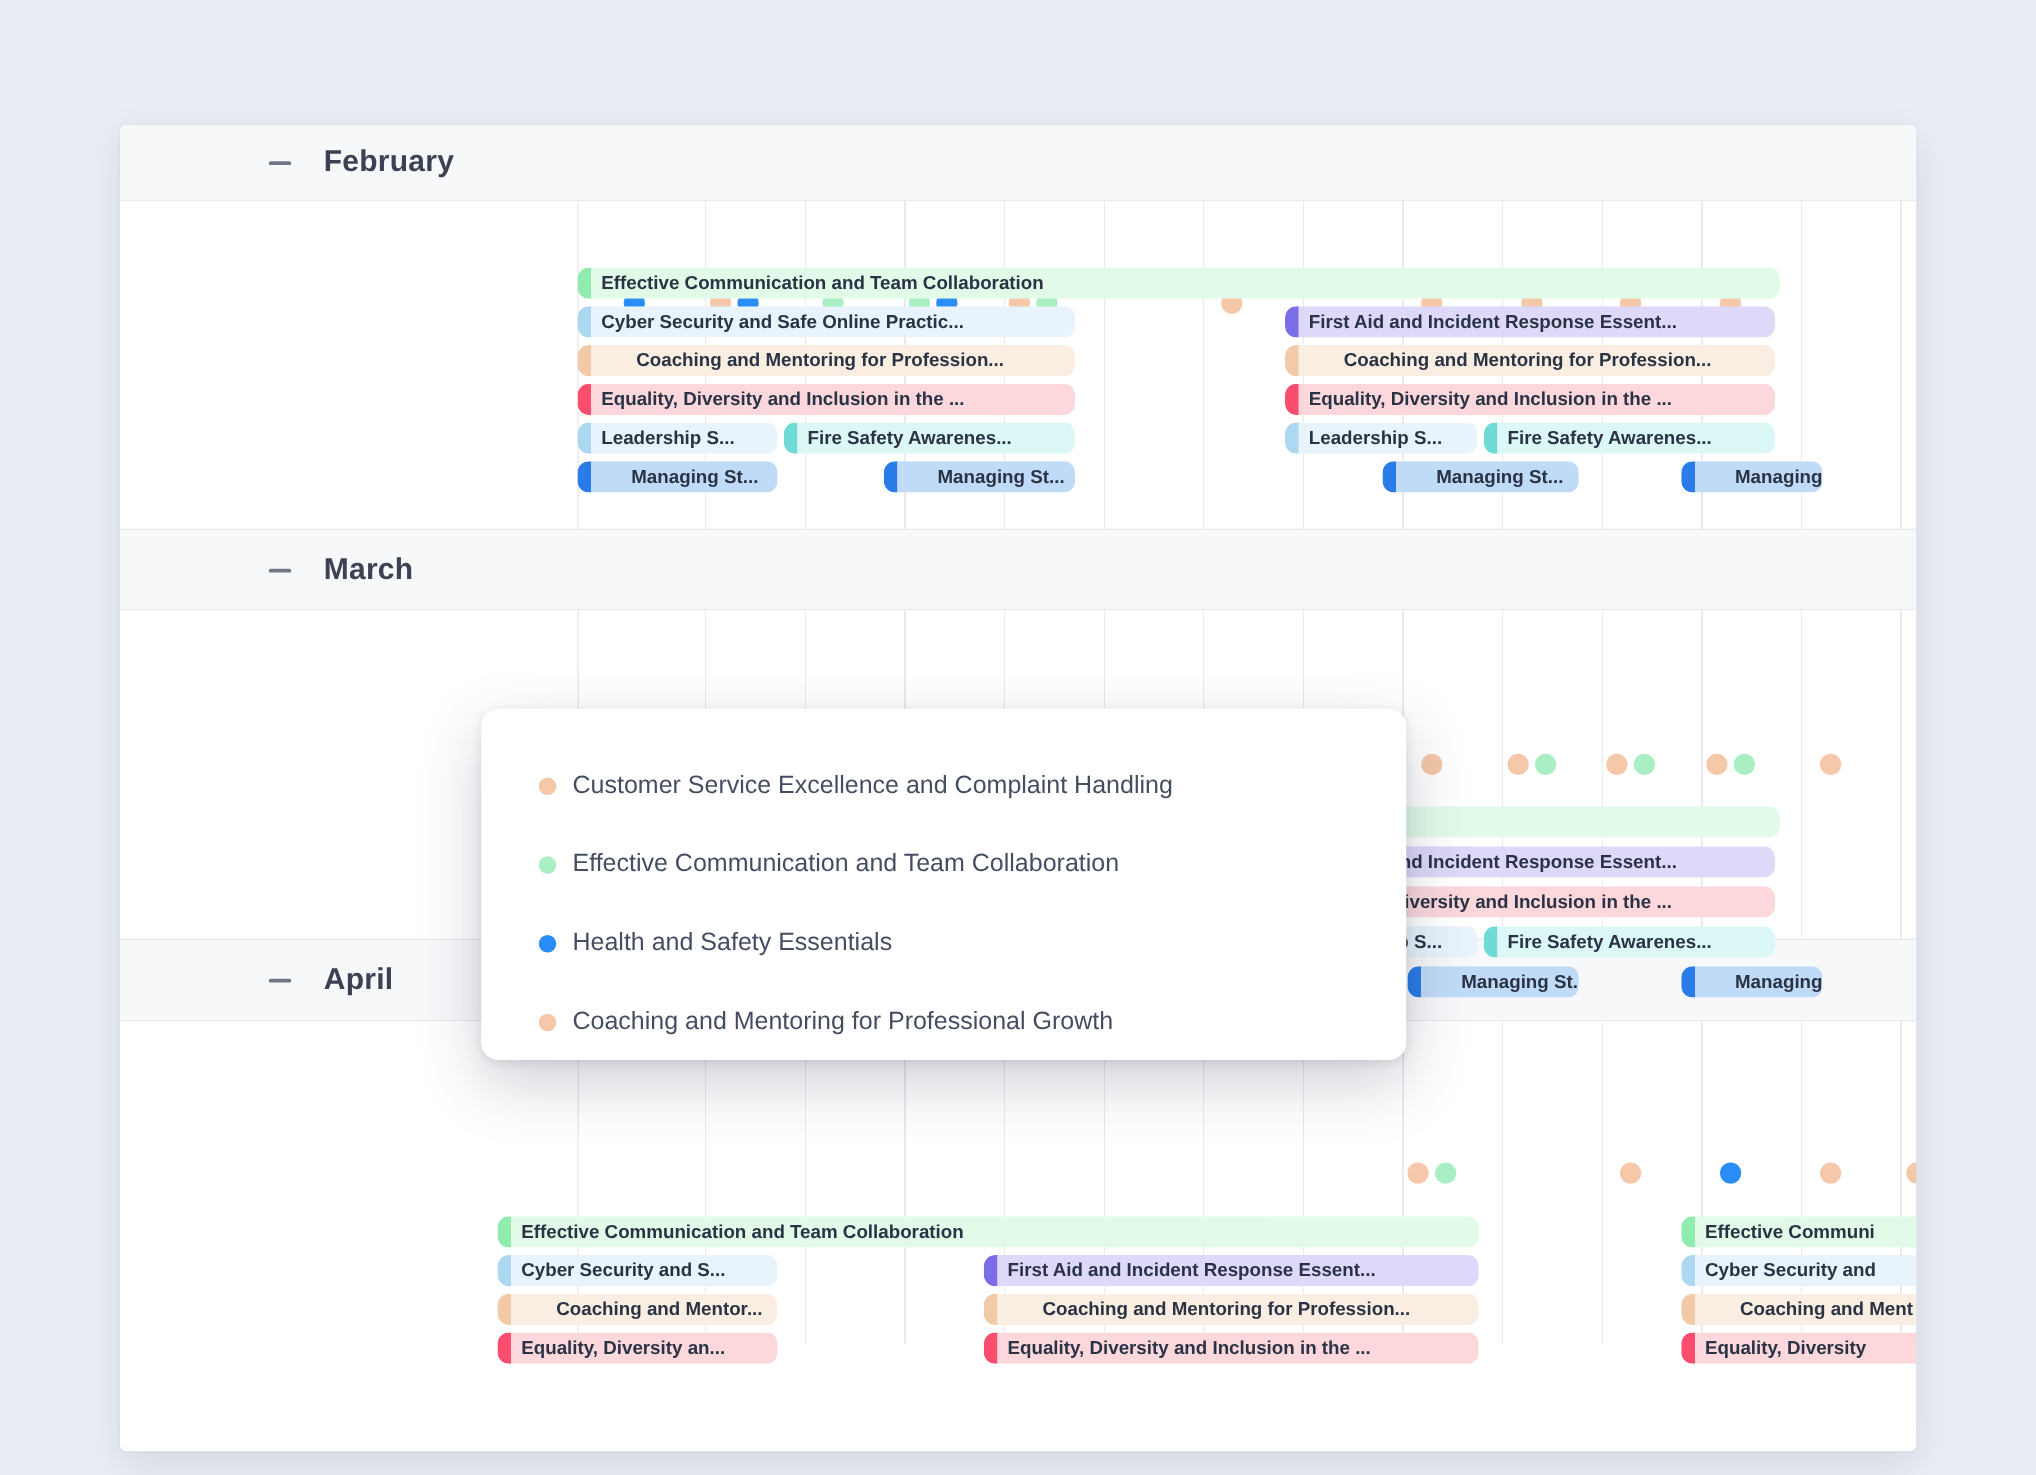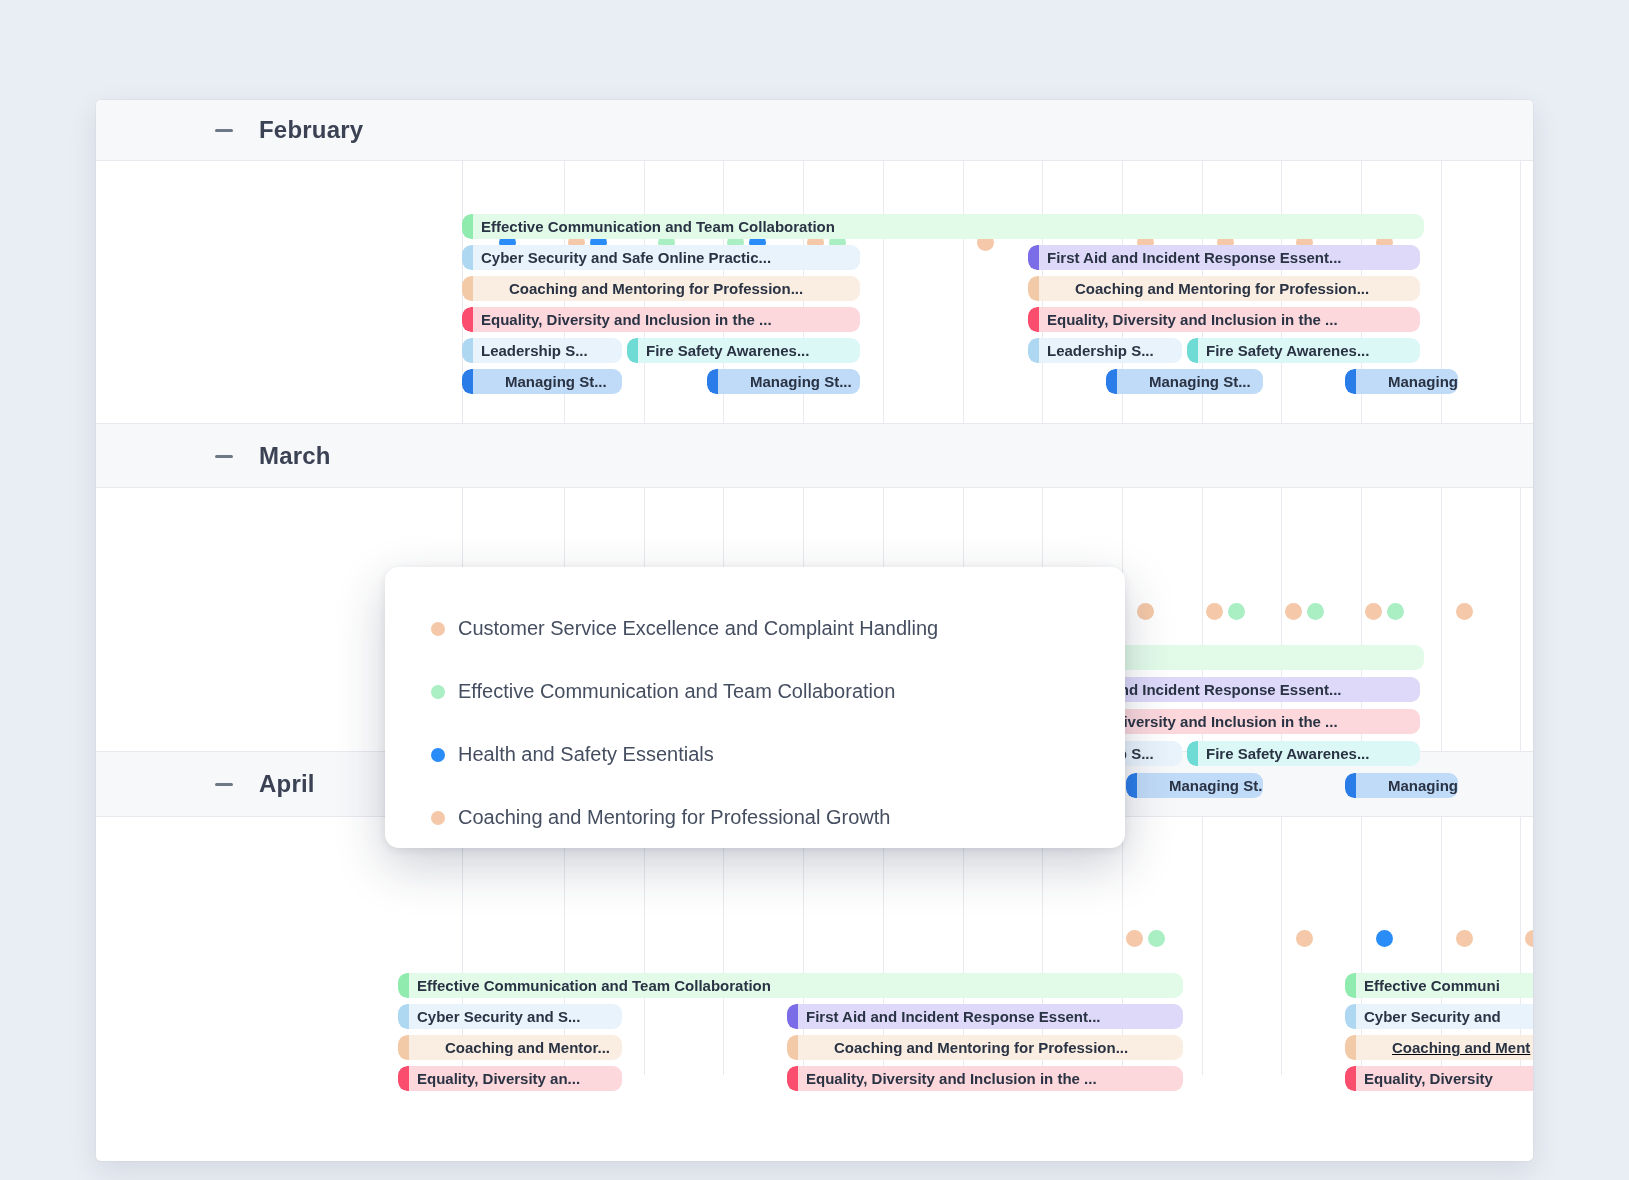--- a/index.html
+++ b/index.html
@@ -285,21 +285,21 @@
       </div>
 
     <div class="bar green" style="left:1249px;top:156px;width:200px;">
         <span class="cap"></span>
         <span class="lbl">Effective Communi</span>
       </div>
     <div class="bar lightblue" style="left:1249px;top:187px;width:200px;">
         <span class="cap"></span>
         <span class="lbl">Cyber Security and</span>
       </div>
-    <div class="bar peachbar" style="left:1249px;top:218px;width:200px;text-decoration:underline;">
+    <div class="bar peachbar" style="left:1249px;top:218px;width:200px;">
         <span class="cap"></span>
         <span class="lbl">Coaching and Ment</span>
       </div>
     <div class="bar pink" style="left:1249px;top:249px;width:200px;">
         <span class="cap"></span>
         <span class="lbl">Equality, Diversity</span>
       </div>
 
   </div>
 

